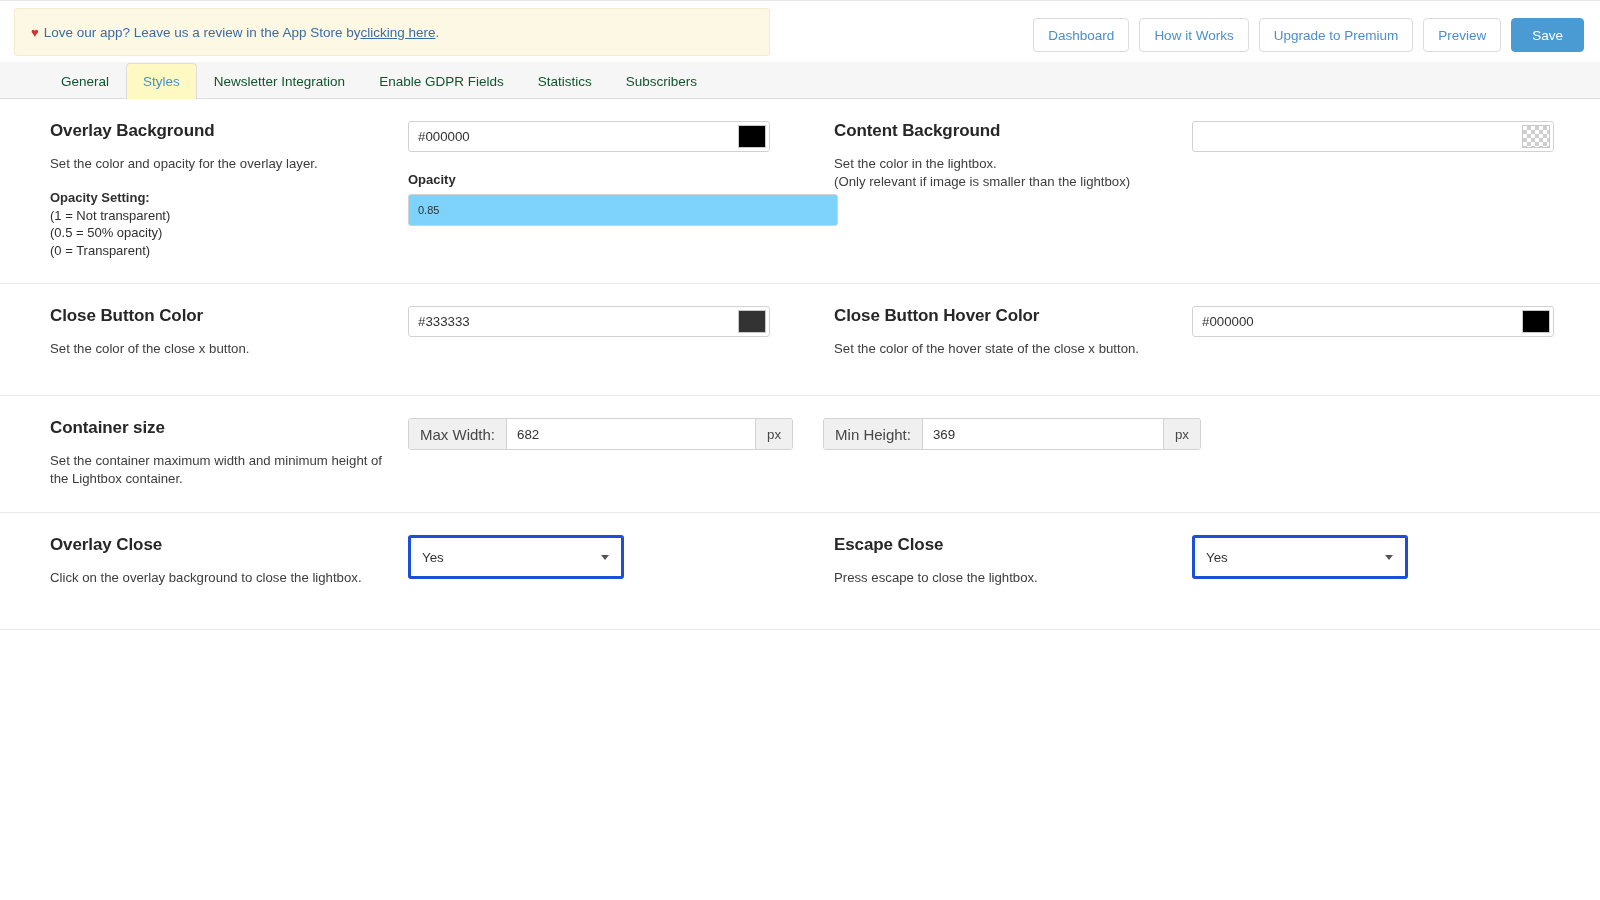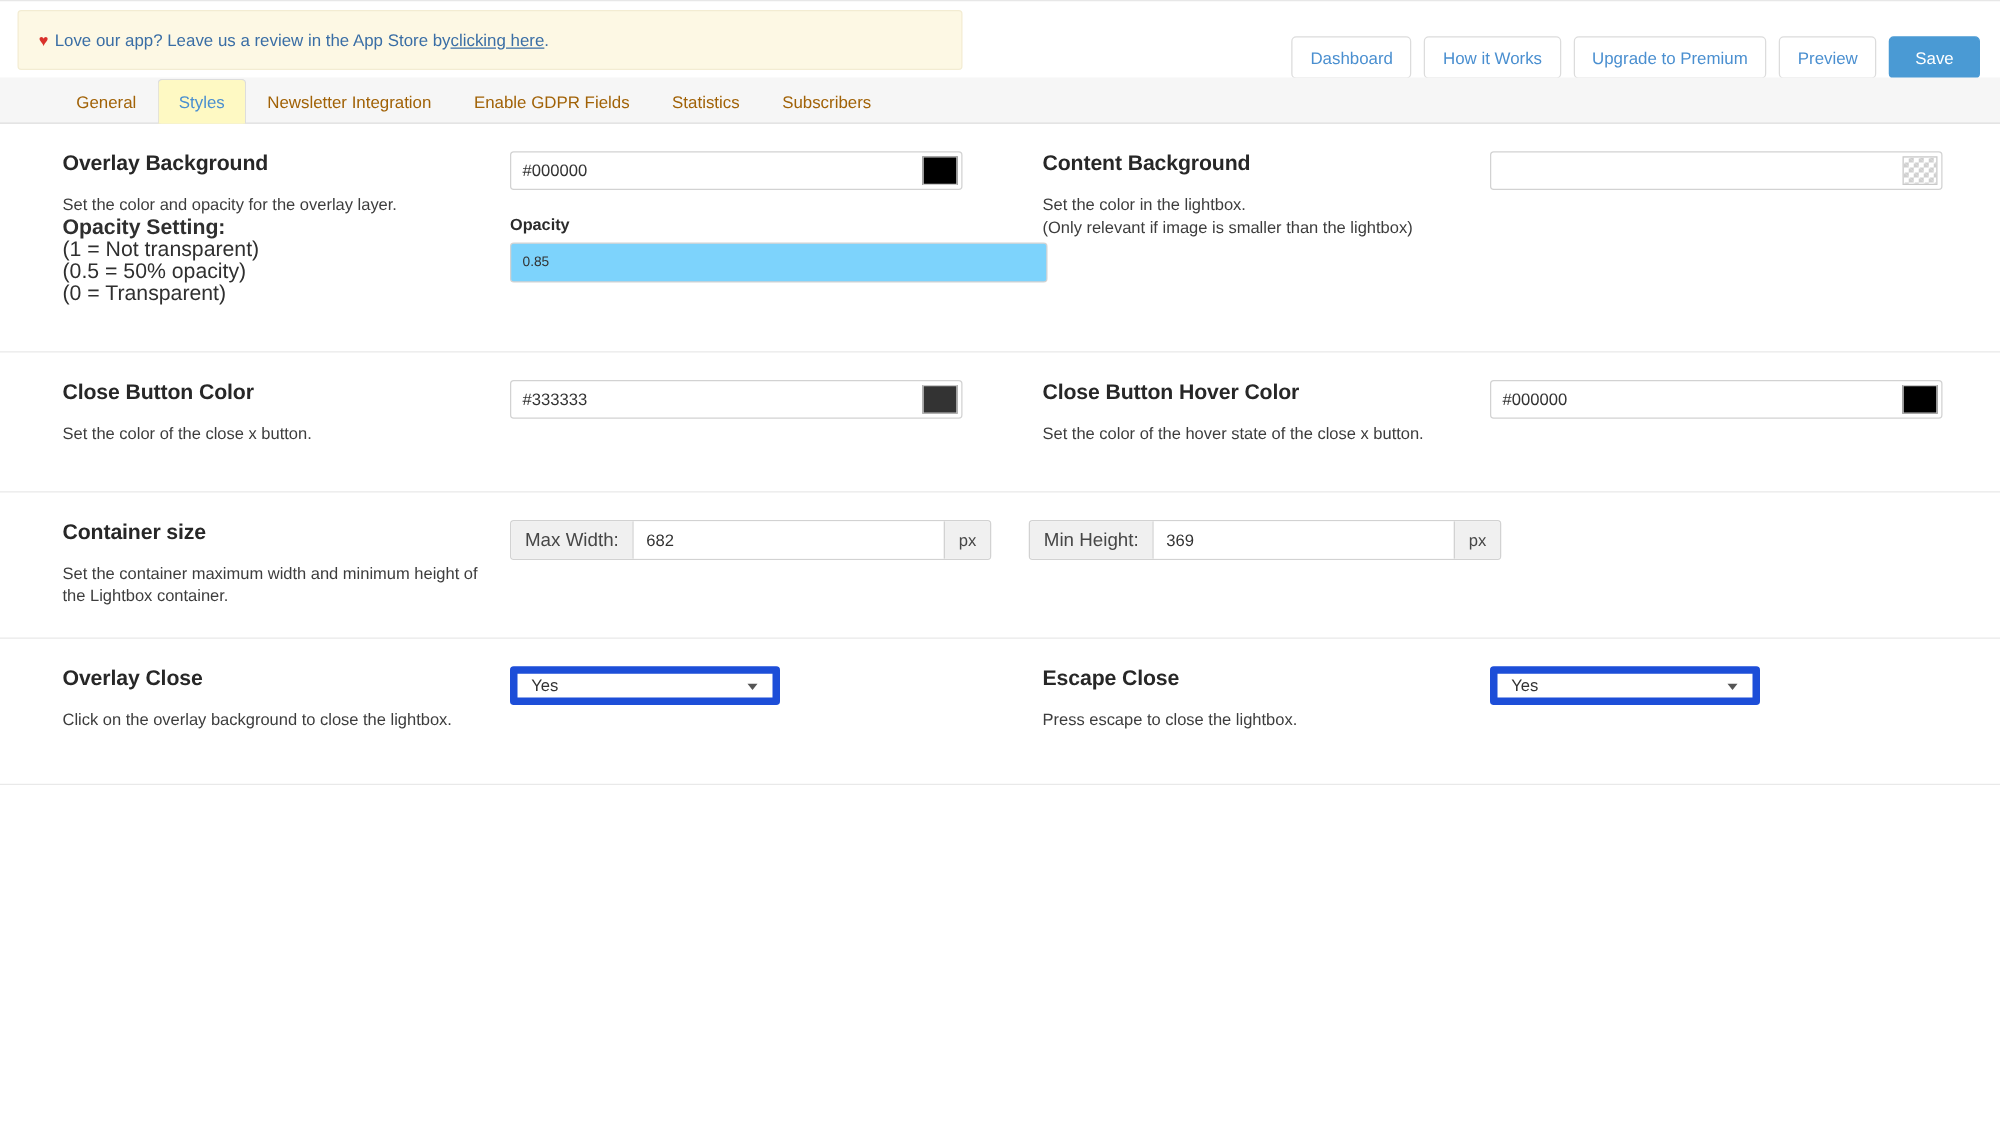--- a/index.html
+++ b/index.html
@@ -43,21 +43,21 @@
   }
   .notice-link {
     color: #3a6ea5;
     text-decoration: underline;
     cursor: pointer;
   }
 
   .actions {
     position: absolute;
     right: 16px;
-    top: 28px;
+    top: 17px;
     display: flex;
     gap: 10px;
     align-items: center;
   }
   .btn {
     height: 34px;
     padding: 0 14px;
     display: inline-flex;
     align-items: center;
     justify-content: center;
@@ -85,21 +85,21 @@
     padding-left: 44px;
     display: flex;
     align-items: flex-end;
   }
   .tab {
     height: 36px;
     padding: 0 16px;
     display: inline-flex;
     align-items: center;
     font-size: 13.5px;
-    color: #a16207;
+    color: #14532d;
     cursor: pointer;
     border: 1px solid transparent;
     border-bottom: none;
     margin-bottom: -1px;
     border-radius: 4px 4px 0 0;
   }
   .tab.active {
     background: #fef9c3;
     border-color: #dddddd;
     color: #4a8fd0;
@@ -135,21 +135,22 @@
     color: #272727;
     letter-spacing: -0.1px;
   }
   .desc {
     margin: 0;
     font-size: 13.2px;
     color: #3d3d3d;
     line-height: 18px;
   }
   .opacity-help {
-    font-size: 17px;
+    margin-top: 16px;
+    font-size: 13px;
     color: #2f2f2f;
     line-height: 17.5px;
   }
   .opacity-help .h { font-weight: bold; display: block; }
 
   
   .color-field {
     position: relative;
     width: 362px;
     height: 31px;
@@ -237,22 +238,22 @@
     font-size: 13.3px;
     color: #474747;
   }
   .ig-maxwidth .ig-input { width: 248px; }
   .ig-minheight .ig-input { width: 240px; }
 
   
   .select {
     position: relative;
     width: 216px;
-    height: 31px;
-    border: 6px solid #1d4ed8;
+    height: 44px;
+    border: 3px solid #1d4ed8;
     border-radius: 3px;
     background: #fff;
     display: flex;
     align-items: center;
     padding-left: 11px;
     font-size: 13.3px;
     color: #333;
     cursor: pointer;
   }
   .caret {

